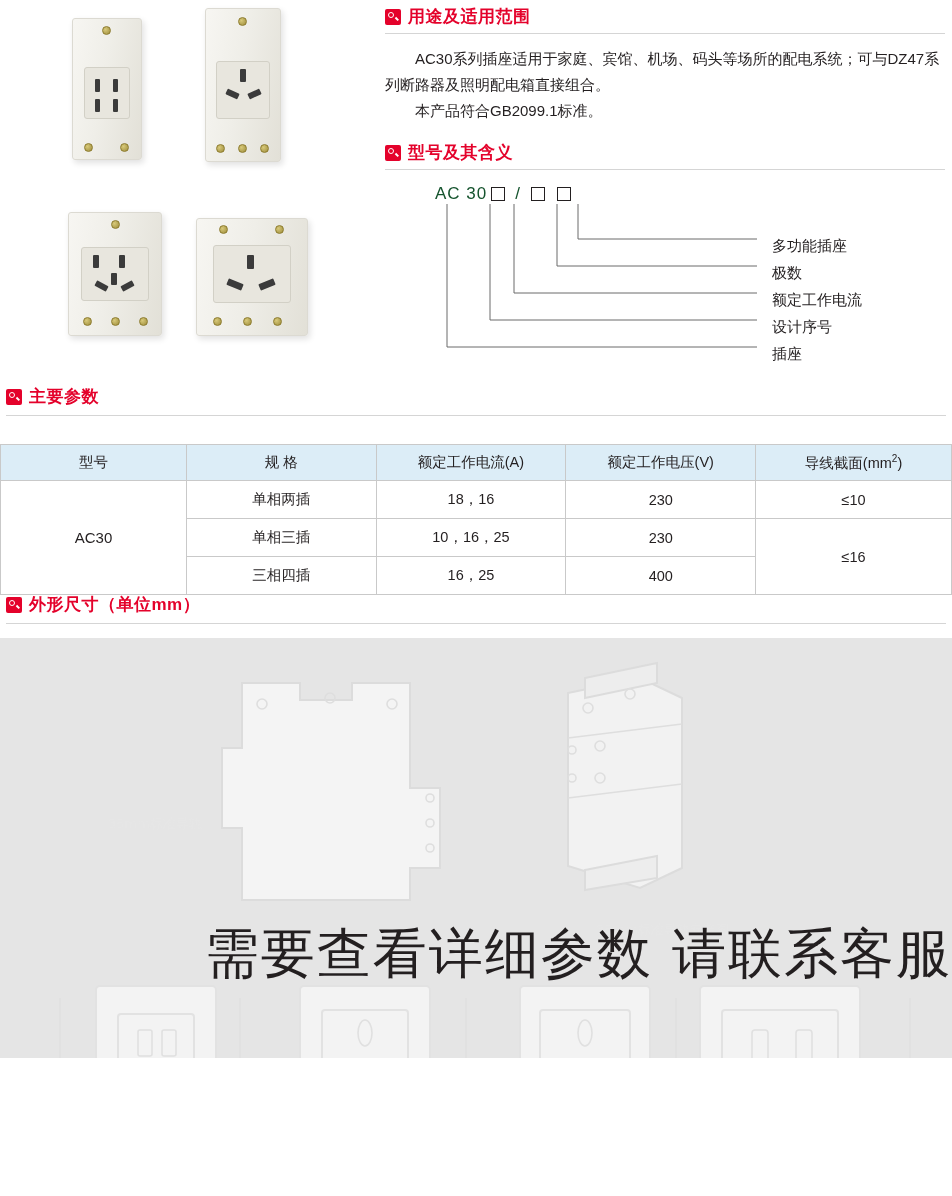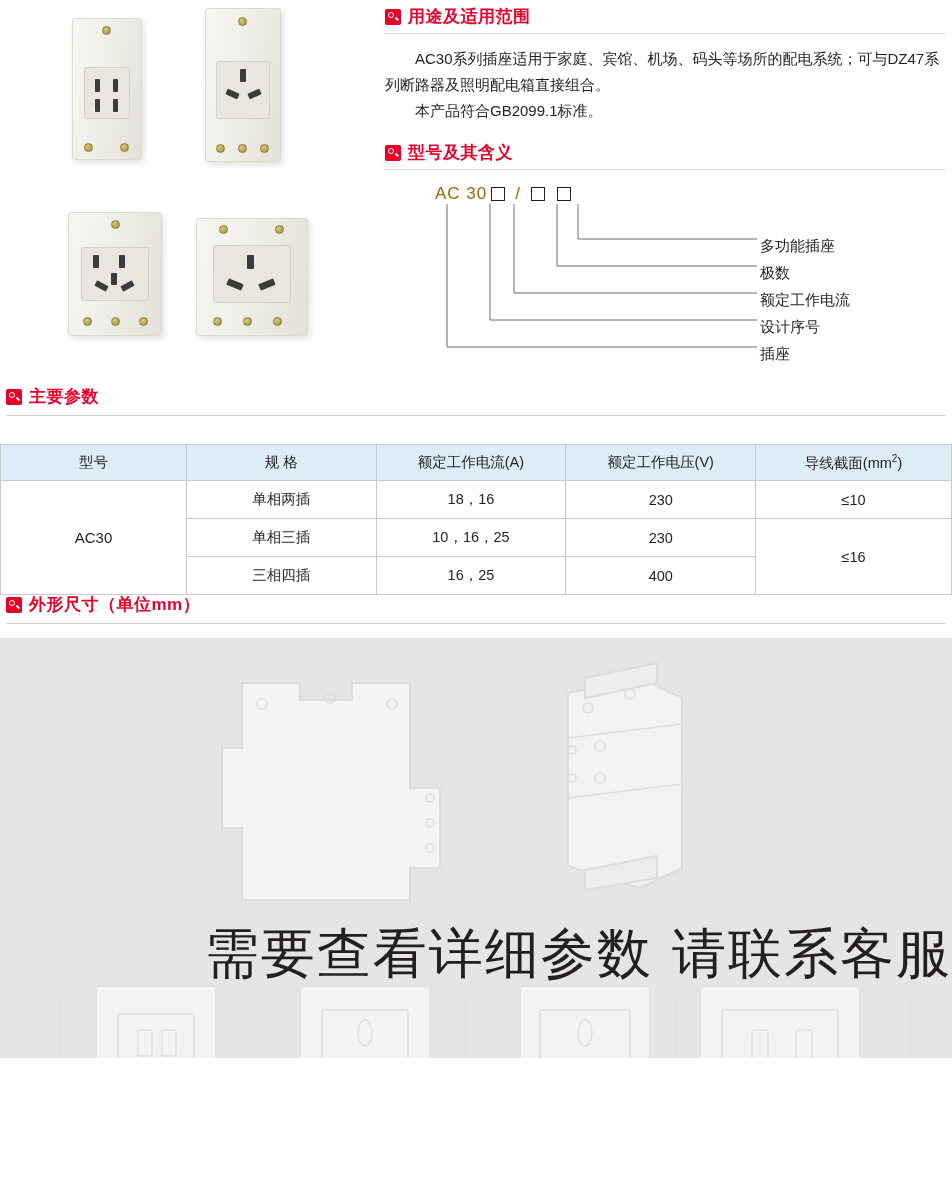--- a/index.html
+++ b/index.html
@@ -94,21 +94,21 @@
     position: relative;
     height: 210px;
     margin-top: 14px;
   }
   .model-code {
     position: absolute;
     left: 50px;
     top: 0px;
     font-size: 17px;
     letter-spacing: 1px;
-    color: #a16207;
+    color: #14532d;
     display: flex;
     align-items: center;
     gap: 4px;
   }
   .box {
     display: inline-block;
     width: 14px;
     height: 14px;
     border: 1px solid #231f20;
     box-sizing: border-box;
@@ -118,20 +118,21 @@
   }
   .lead-labels {
     position: absolute;
     left: 375px;
     top: 48px;
     font-size: 15px;
     line-height: 27px;
   }
   .lead-labels div {
     white-space: nowrap;
+    margin-left: 12px;
   }
   .leaders {
     position: absolute;
     left: 0;
     top: 0;
     width: 560px;
     height: 210px;
     pointer-events: none;
   }
 

